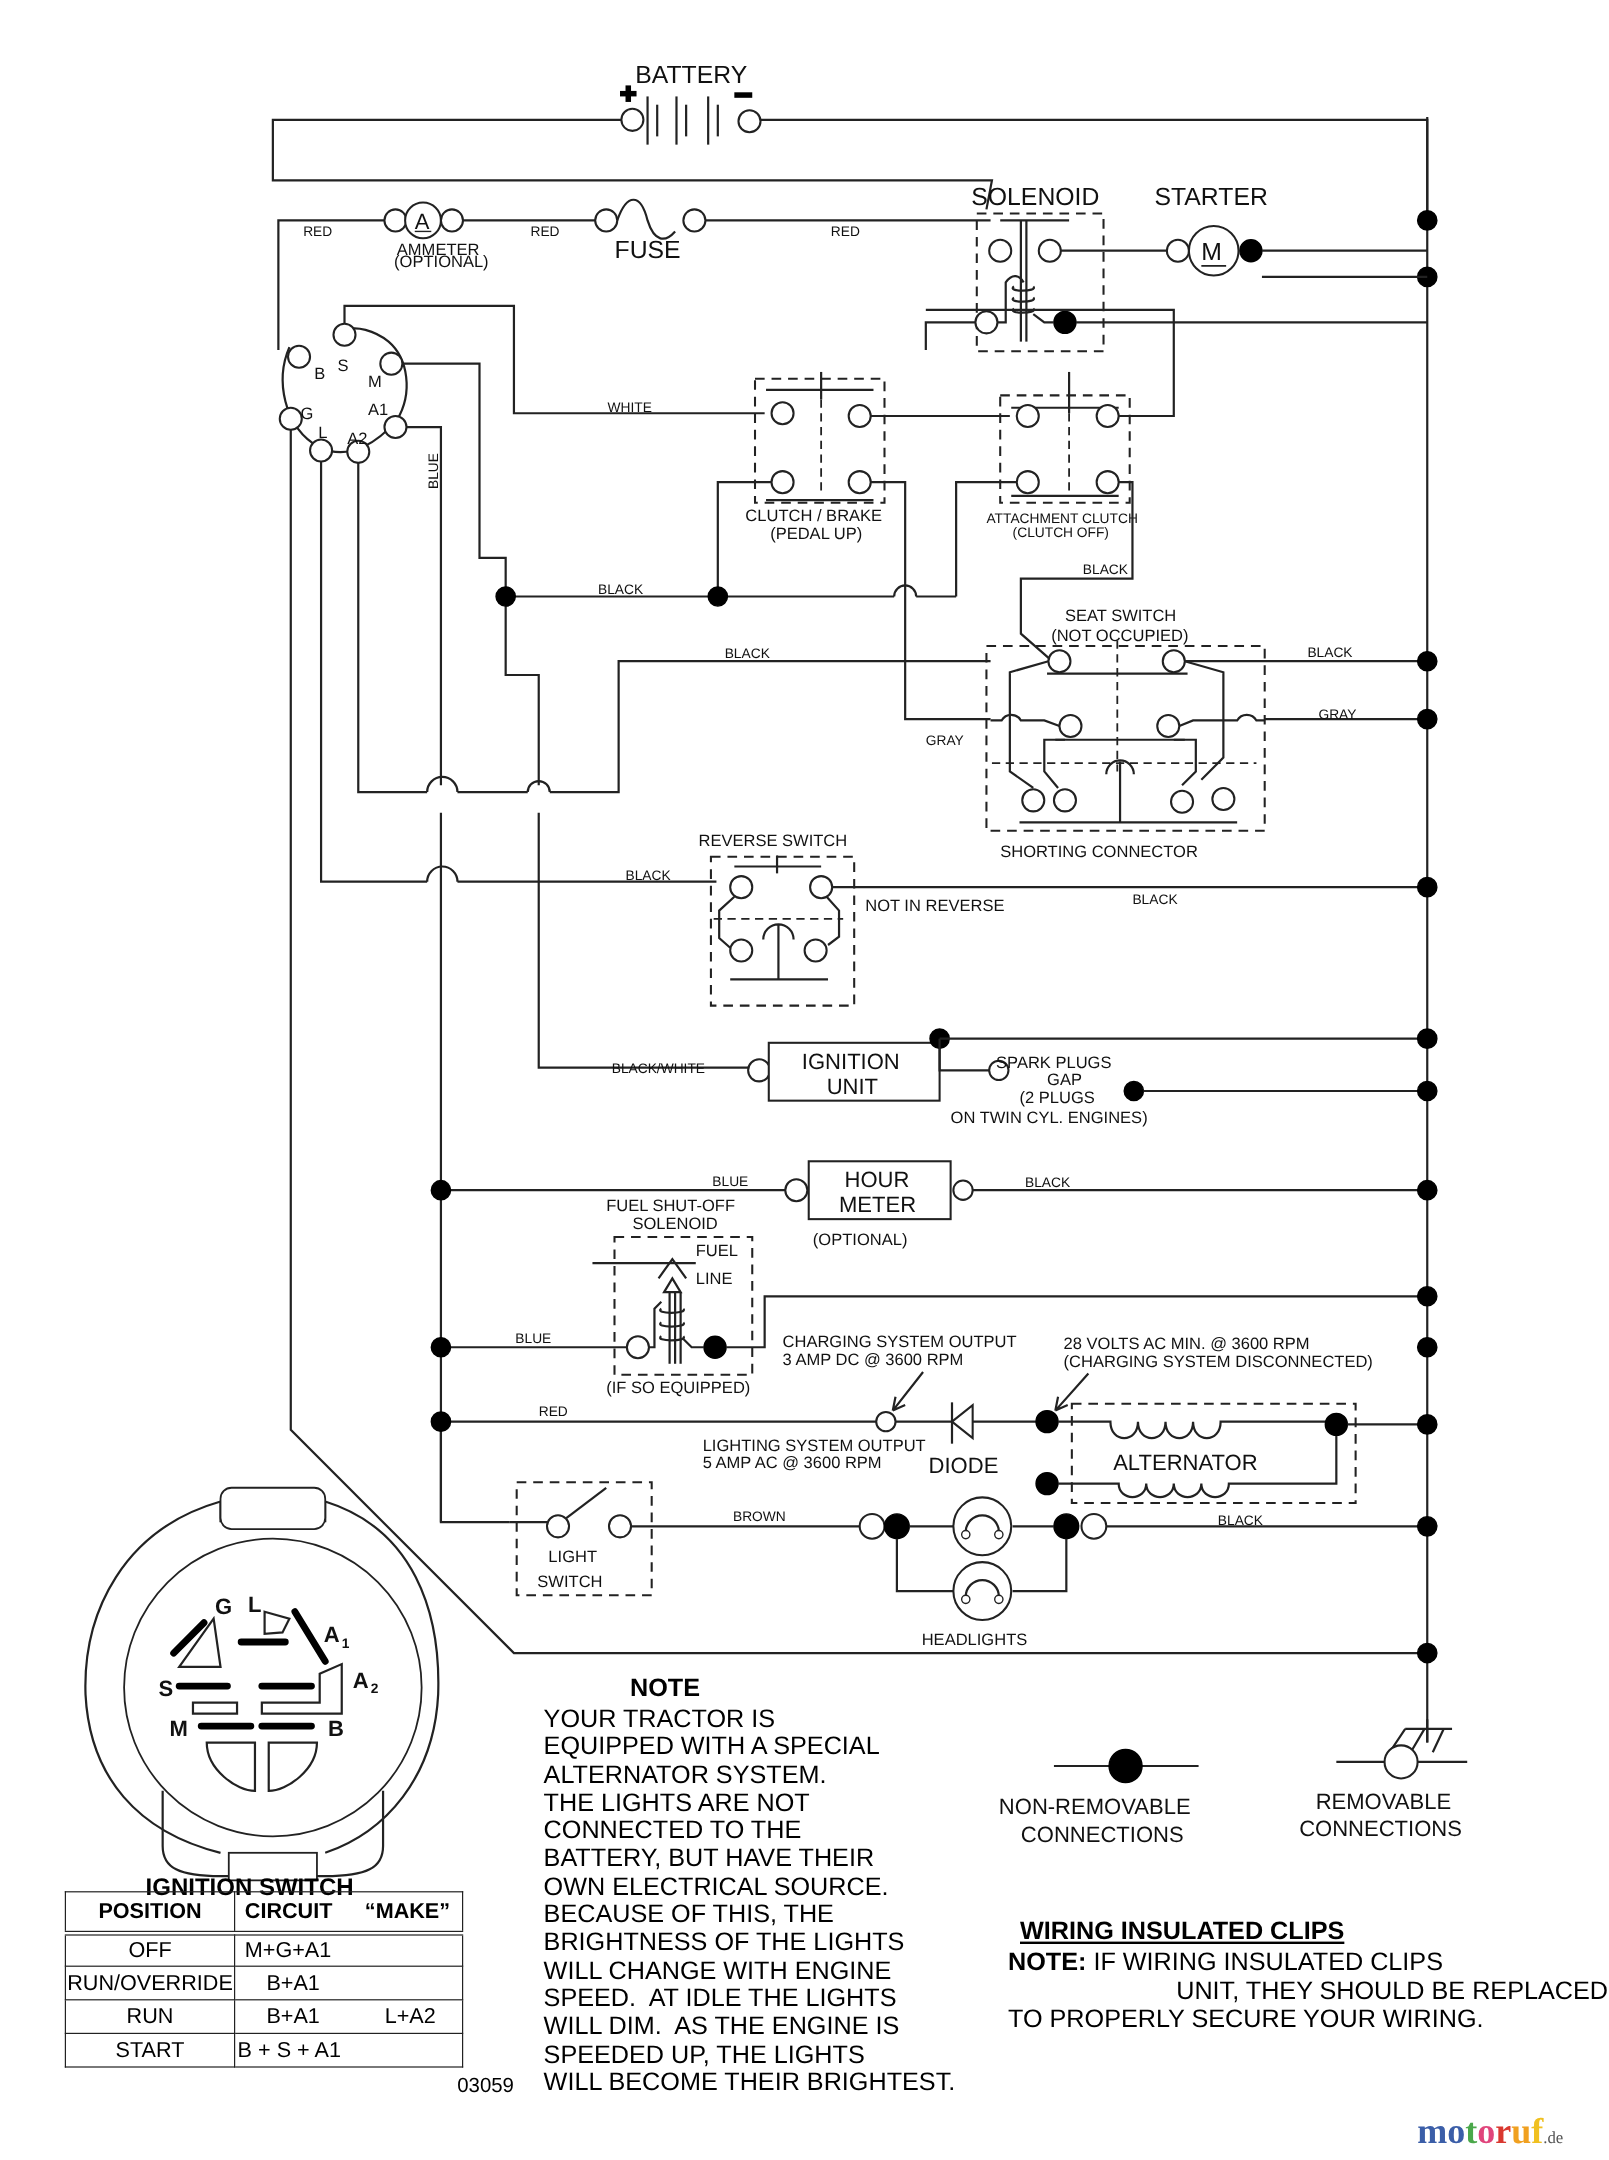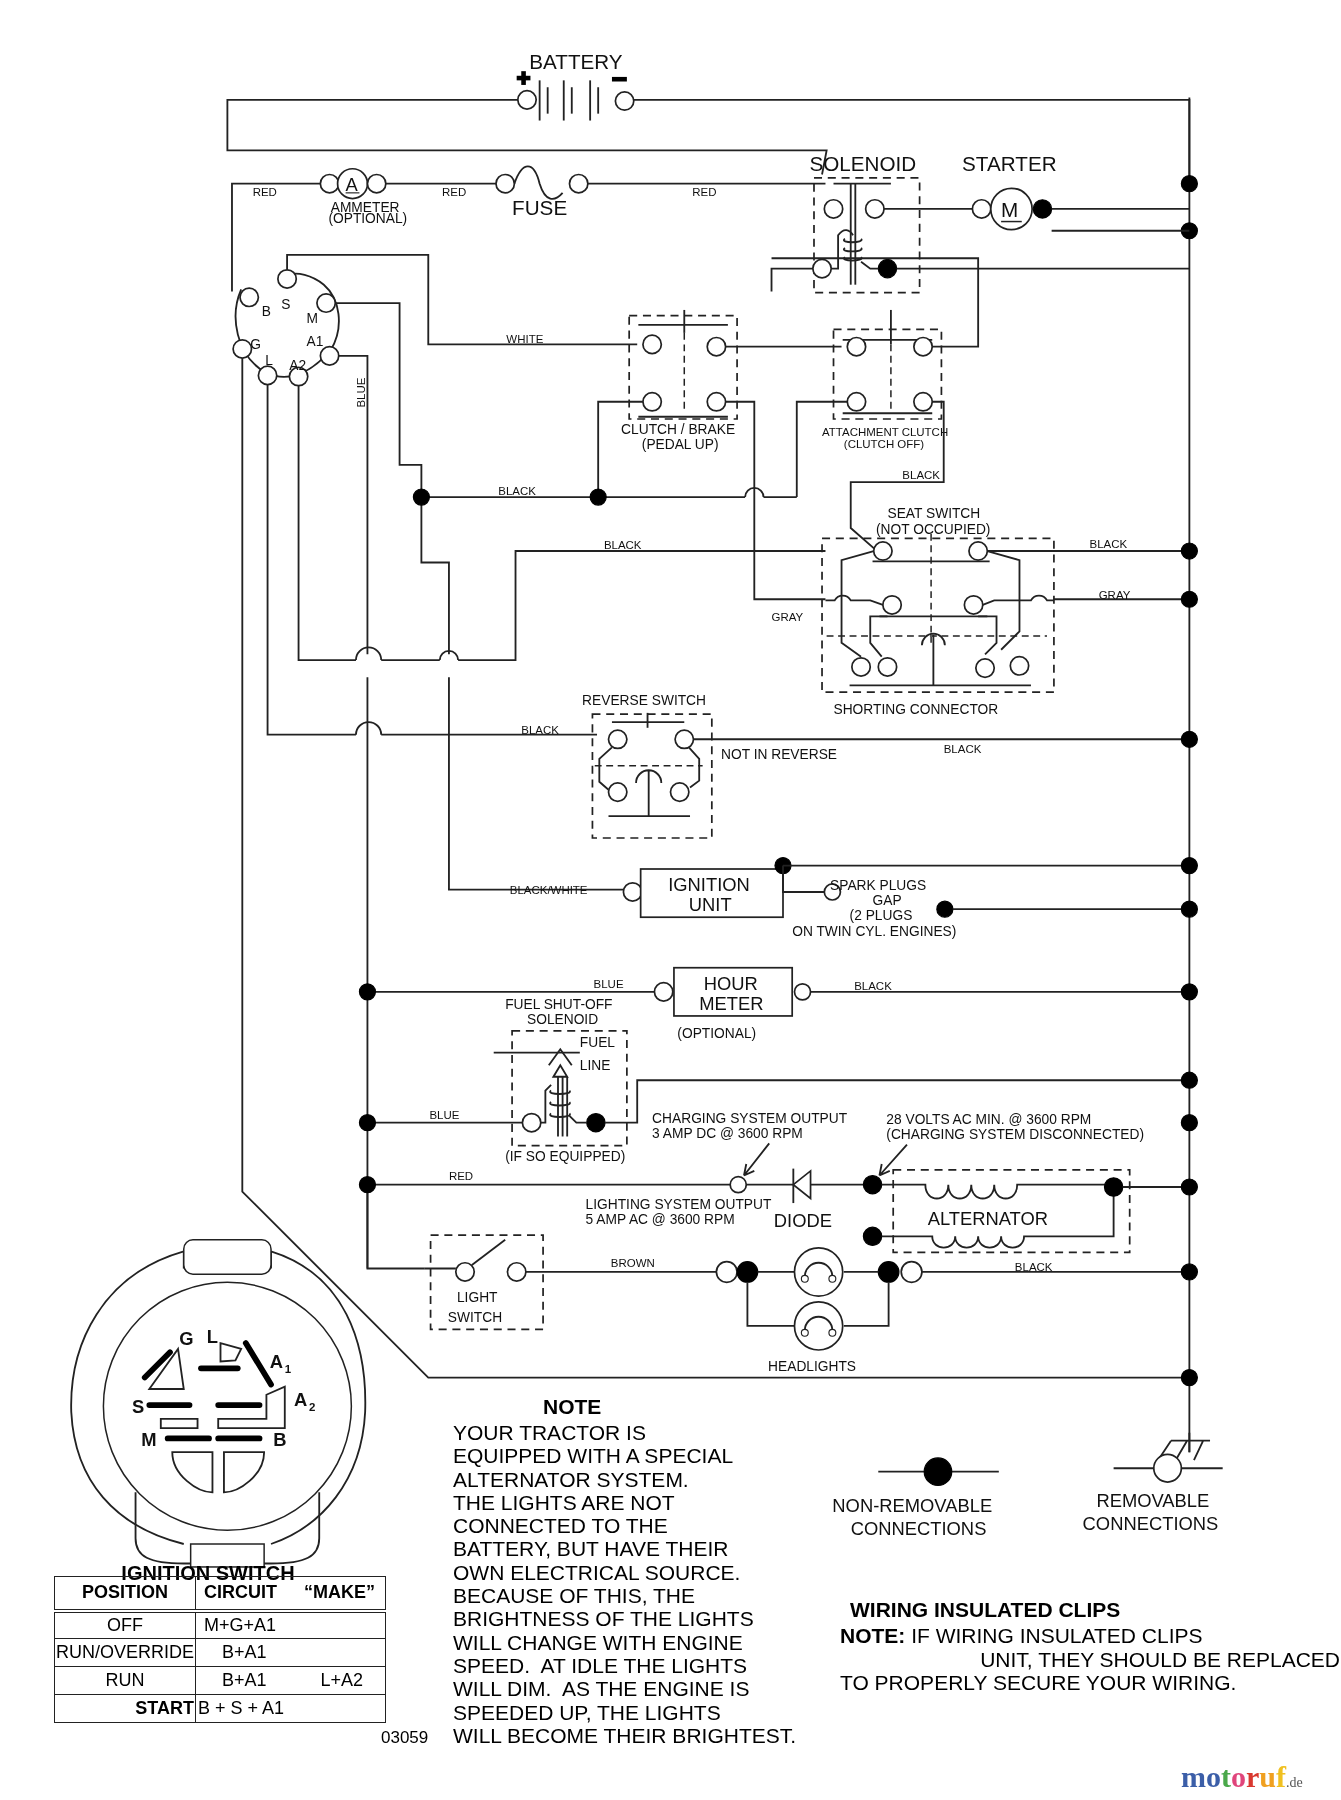--- a/index.html
+++ b/index.html
@@ -417,49 +417,49 @@
       </tr>
       <tr style="height: 28px;">
         <td style="border: 1.5px solid rgb(34, 34, 34); text-align: left; font-size: 18px;">RUN/OVERRIDE</td>
         <td style="border: 1.5px solid rgb(34, 34, 34); padding-left: 26px;"><span>B+A1</span></td>
       </tr>
       <tr style="height: 28px;">
         <td style="border: 1.5px solid rgb(34, 34, 34); text-align: center;">RUN</td>
         <td style="border: 1.5px solid rgb(34, 34, 34); padding-left: 26px;"><span>B+A1</span><span style="margin-left: 54px;">L+A2</span></td>
       </tr>
       <tr style="height: 28px;">
-        <td style="border: 1.5px solid rgb(34, 34, 34); text-align: right; font-weight: bold;">START</td>
+        <td style="border: 1.5px solid rgb(34, 34, 34); text-align: center;">START</td>
         <td style="border: 1.5px solid rgb(34, 34, 34); padding-left: 2px;"><span>B + S + A1</span></td>
       </tr>
     </tbody>
 </table>
 <div style="position:absolute;left:381px;top:1728px;font-size:17px;">03059</div>
 
 <div style="position:absolute;left:453px;top:1395px;width:400px;">
-  <div style="font-weight:bold;font-size:21px;margin-left:90px;">NOTE</div>
+  <div style="font-weight:bold;font-size:21px;margin-left:72px;">NOTE</div>
   <div id="note-lines" style="font-size:21px;line-height:23.3px;margin-top:2px;">
       <div style="white-space: pre;">YOUR TRACTOR IS</div>
       <div style="white-space: pre;">EQUIPPED WITH A SPECIAL</div>
       <div style="white-space: pre;">ALTERNATOR SYSTEM.</div>
       <div style="white-space: pre;">THE LIGHTS ARE NOT</div>
       <div style="white-space: pre;">CONNECTED TO THE</div>
       <div style="white-space: pre;">BATTERY, BUT HAVE THEIR</div>
       <div style="white-space: pre;">OWN ELECTRICAL SOURCE.</div>
       <div style="white-space: pre;">BECAUSE OF THIS, THE</div>
       <div style="white-space: pre;">BRIGHTNESS OF THE LIGHTS</div>
       <div style="white-space: pre;">WILL CHANGE WITH ENGINE</div>
       <div style="white-space: pre;">SPEED.  AT IDLE THE LIGHTS</div>
       <div style="white-space: pre;">WILL DIM.  AS THE ENGINE IS</div>
       <div style="white-space: pre;">SPEEDED UP, THE LIGHTS</div>
       <div style="white-space: pre;">WILL BECOME THEIR BRIGHTEST.</div>
     </div>
 </div>
 
 <div style="position:absolute;left:840px;top:1598px;width:500px;">
-  <div style="font-weight:bold;font-size:21px;margin-left:10px;">WIRING INSULATED CLIPS</div>
+  <div style="font-weight:bold;font-size:21px;margin-left:10px;text-decoration:underline;">WIRING INSULATED CLIPS</div>
   <div id="clips-lines" style="font-size:21px;line-height:23.5px;margin-top:2px;">
       <div style="white-space: pre;"><b>NOTE:</b> IF WIRING INSULATED CLIPS</div>
       <div style="white-space: pre; text-align: right;"> UNIT, THEY SHOULD BE REPLACED</div>
       <div style="white-space: pre;">TO PROPERLY SECURE YOUR WIRING.</div>
     </div>
 </div>
 
 <div id="watermark" style="position:absolute;left:1181px;top:1760px;font-family:'Liberation Serif',serif;font-size:30px;font-weight:bold;"><span style="color: rgb(59, 94, 168);">m</span><span style="color: rgb(59, 94, 168);">o</span><span style="color: rgb(74, 168, 74);">t</span><span style="color: rgb(224, 69, 123);">o</span><span style="color: rgb(217, 56, 47);">r</span><span style="color: rgb(240, 160, 32);">u</span><span style="color: rgb(240, 192, 32);">f</span><span style="font-size: 14px; color: rgb(85, 85, 85); font-weight: normal;">.de</span></div>
 
 </body></html>

